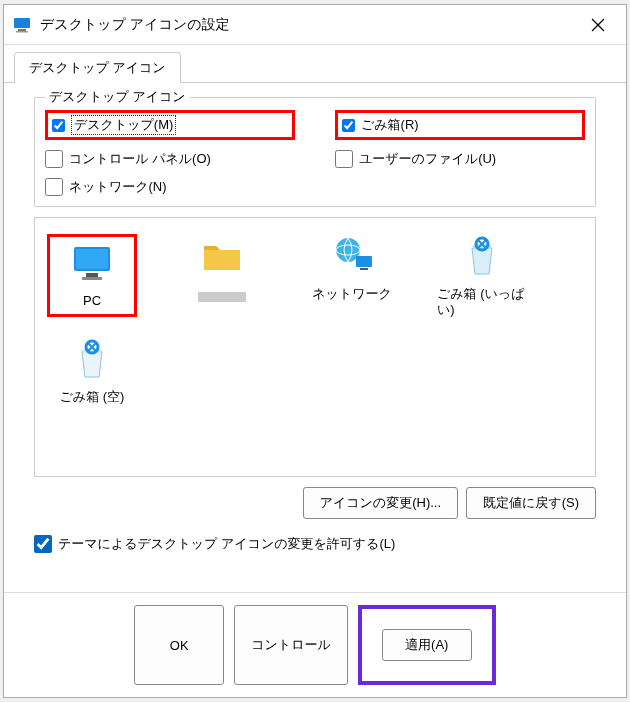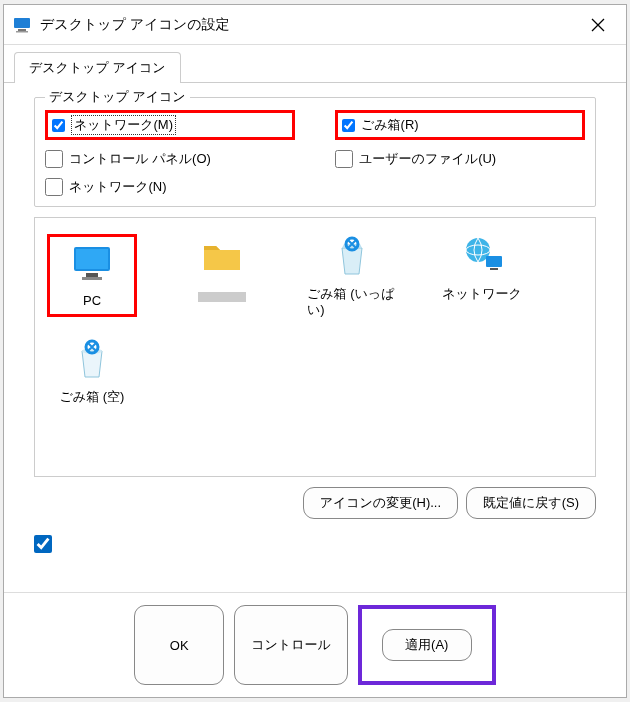--- a/index.html
+++ b/index.html
@@ -18,21 +18,21 @@
     .checkbox-row { display: flex; align-items: center; gap: 6px; }
     .checkbox-row input[type=checkbox] { width: 18px; height: 18px; accent-color: #0067c0; }
     .highlight-red { border: 3px solid #ff0000; padding: 2px 4px; display: inline-flex; align-items: center; gap: 6px; }
     .dotted-focus { border: 1px dotted #333; padding: 0 2px; }
     .icon-list { border: 1px solid #ccc; padding: 16px 12px; min-height: 260px; display: flex; flex-wrap: wrap; gap: 20px 40px; align-content: flex-start; }
     .icon-item { width: 90px; display: flex; flex-direction: column; align-items: center; gap: 4px; }
     .icon-item.selected { border: 3px solid #ff0000; padding: 4px; }
     .icon-glyph { width: 48px; height: 48px; display: flex; align-items: center; justify-content: center; }
     .icon-label { text-align: left; font-size: 13px; line-height: 1.2; }
     .button-row { display: flex; justify-content: flex-end; gap: 8px; margin-top: 10px; }
-    .btn { padding: 6px 16px; border: 1px solid #888; background: #fdfdfd; border-radius: 11px; font-size: 13px; cursor: pointer; font-family: inherit; }
+    .btn { padding: 6px 16px; border: 1px solid #888; background: #fdfdfd; border-radius: 3px; font-size: 13px; cursor: pointer; font-family: inherit; }
     .bottom-checkbox { display: flex; align-items: center; gap: 6px; margin-top: 16px; }
     .bottom-checkbox input { width: 18px; height: 18px; accent-color: #0067c0; }
     .dialog-buttons { display: flex; justify-content: center; gap: 10px; padding: 12px 24px; border-top: 1px solid #ddd; }
     .dialog-buttons .btn { min-width: 90px; }
     .highlight-red-btn { border: 4px solid #6d28d9; padding: 20px; display: inline-block; }
     .highlight-red-btn .btn { margin: 0; }
   </style>
 </head>
 <body>
 
@@ -58,21 +58,21 @@
   </div>
 
   <div class="content">
 
     <div class="fieldset">
       <span class="fieldset-legend">デスクトップ アイコン</span>
       <div class="checkbox-grid">
 
         <span class="highlight-red">
           <input type="checkbox" checked="" style="">
-          <label class="dotted-focus"><span>ネットワーク(M)</span></label>
+          <label class="dotted-focus"><span>デスクトップ(M)</span></label>
         </span>
 
         <span class="highlight-red">
           <input type="checkbox" checked="" style="">
           <label><span>ごみ箱(R)</span></label>
         </span>
 
         <span class="checkbox-row">
           <input type="checkbox" style="">
           <label>コントロール パネル(O)</label>
@@ -111,40 +111,40 @@
               <path d="M6 12 L18 12 L22 16 L42 16 L42 36 L6 36 Z" fill="#f5c748"></path>
               <path d="M6 12 L18 12 L22 16 L6 16 Z" fill="#e6b22e"></path>
             </svg>
         </span>
         <div style="width:48px;height:10px;background:#ccc;margin-top:6px"></div>
       </div>
 
       <div class="icon-item">
         <span class="icon-glyph">
           <svg viewBox="0 0 48 48">
-              <path d="M14 14 L34 14 L31 40 L17 40 Z" fill="#d9eef7" stroke="#8fc5dc" stroke-width="1"></path>
-              <path d="M16 10 L32 10 L34 14 L14 14 Z" fill="#bcdff0"></path>
-              <circle cx="24" cy="10" r="6" fill="none" stroke="#1a8fe3" stroke-width="3"></circle>
-              <path d="M20 6 L28 14 M28 6 L20 14" stroke="#1a8fe3" stroke-width="2"></path>
-            </svg>
-        </span>
-        <span class="icon-label">ごみ箱 (いっぱい)</span>
-      </div>
-
-      <div class="icon-item">
-        <span class="icon-glyph">
-          <svg viewBox="0 0 48 48">
               <circle cx="20" cy="16" r="12" fill="#3db4e8"></circle>
               <ellipse cx="20" cy="16" rx="12" ry="5" fill="none" stroke="#fff" stroke-width="1"></ellipse>
               <path d="M20 4 Q12 16 20 28 Q28 16 20 4" fill="none" stroke="#fff" stroke-width="1"></path>
               <rect x="28" y="22" width="16" height="11" fill="#1a8fe3" rx="1"></rect>
               <rect x="32" y="34" width="8" height="2" fill="#555"></rect>
             </svg>
         </span>
         <span class="icon-label">ネットワーク</span>
+      </div>
+
+      <div class="icon-item">
+        <span class="icon-glyph">
+          <svg viewBox="0 0 48 48">
+              <path d="M14 14 L34 14 L31 40 L17 40 Z" fill="#d9eef7" stroke="#8fc5dc" stroke-width="1"></path>
+              <path d="M16 10 L32 10 L34 14 L14 14 Z" fill="#bcdff0"></path>
+              <circle cx="24" cy="10" r="6" fill="none" stroke="#1a8fe3" stroke-width="3"></circle>
+              <path d="M20 6 L28 14 M28 6 L20 14" stroke="#1a8fe3" stroke-width="2"></path>
+            </svg>
+        </span>
+        <span class="icon-label">ごみ箱 (いっぱい)</span>
       </div>
 
       <div class="icon-item">
         <span class="icon-glyph">
           <svg viewBox="0 0 48 48">
               <path d="M14 14 L34 14 L31 40 L17 40 Z" fill="#eaf5fb" stroke="#8fc5dc" stroke-width="1"></path>
               <ellipse cx="24" cy="14" rx="10" ry="3" fill="#d1e9f4"></ellipse>
               <circle cx="24" cy="10" r="6" fill="none" stroke="#1a8fe3" stroke-width="3"></circle>
               <path d="M20 6 L28 14 M28 6 L20 14" stroke="#1a8fe3" stroke-width="2"></path>
             </svg>
@@ -154,20 +154,21 @@
 
     </div>
 
     <div class="button-row">
       <button class="btn">アイコンの変更(H)...</button>
       <button class="btn">既定値に戻す(S)</button>
     </div>
 
     <div class="bottom-checkbox">
       <input type="checkbox" checked="" style="">
+      <label>テーマによるデスクトップ アイコンの変更を許可する(L)</label>
     </div>
 
   </div>
 
   <div class="dialog-buttons">
     <button class="btn">OK</button>
     <button class="btn">コントロール</button>
     <span class="highlight-red-btn">
       <button class="btn">適用(A)</button>
     </span>

